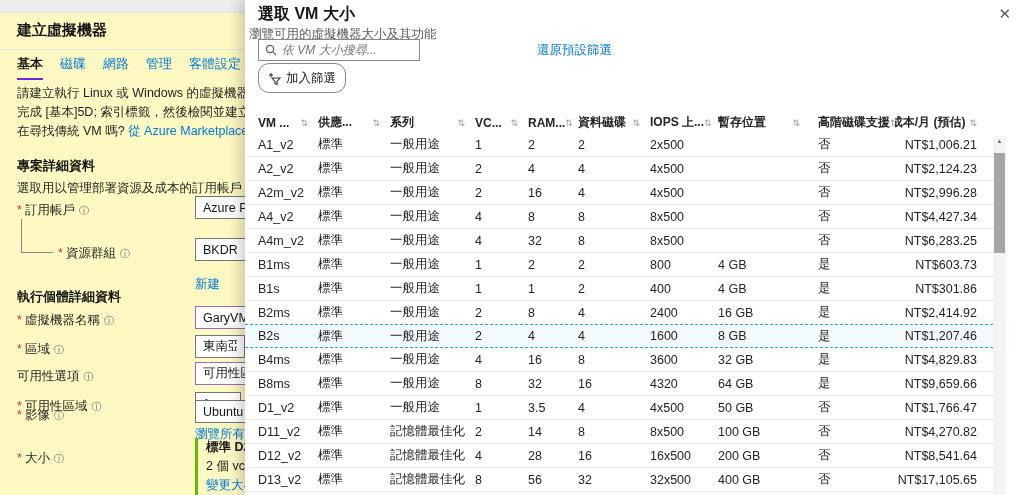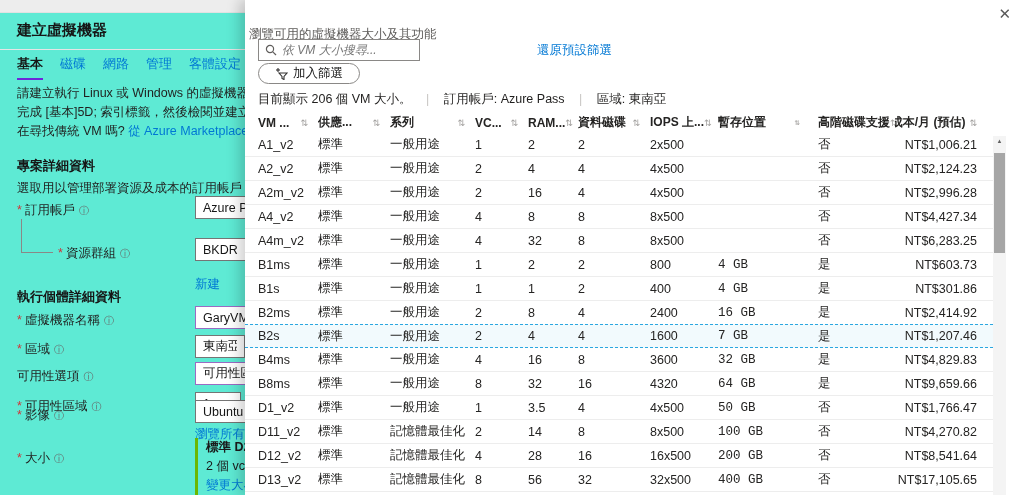--- a/index.html
+++ b/index.html
@@ -1,20 +1,20 @@
 <!DOCTYPE html>
 <html><head>
 <meta charset="utf-8">
 <style>
   * { box-sizing: border-box; margin: 0; padding: 0; }
   html,body { width:1024px; height:495px; overflow:hidden; }
   body { font-family:"Liberation Sans","DejaVu Sans",sans-serif; background:#fff; position:relative; color:#1a1a1a; }
 
   
-  .left-panel { position:absolute; left:0; top:0; width:245px; height:495px; background:#5eead4; overflow:hidden; }
+  .left-panel { position:absolute; left:0; top:0; width:245px; height:495px; background:#fef9c3; overflow:hidden; }
   .top-strip { position:absolute; left:0; top:0; width:245px; height:13px; background:#ededed; border-bottom:1px solid #e2e2e2; }
   .lp-title { position:absolute; left:17px; top:21px; font-size:15px; font-weight:bold; color:#161616; white-space:nowrap; }
   .lp-sep { position:absolute; left:0; top:49px; width:245px; border-bottom:1px solid #e5e5e5; }
   .tabs { position:absolute; left:17px; top:55px; display:flex; gap:17px; white-space:nowrap; }
   .tab { font-size:13px; color:#0078d4; padding-bottom:5px; cursor:pointer; }
   .tab.active { color:#161616; font-weight:bold; border-bottom:2px solid #6d28d9; }
   .intro { position:absolute; left:17px; top:84px; width:300px; font-size:12.5px; line-height:19px; color:#201f1e; white-space:nowrap; }
   .link { color:#0078d4; cursor:pointer; text-decoration:none; }
   .section-h { position:absolute; left:17px; font-size:13px; font-weight:bold; color:#161616; white-space:nowrap;font-family:Liberation Mono, monospace; }
   .section-d { position:absolute; left:17px; font-size:12.5px; color:#201f1e; white-space:nowrap; }
@@ -31,36 +31,36 @@
 
   
   .right-panel { position:absolute; left:245px; top:0; width:779px; height:495px; background:#fff; box-shadow:-6px 0 12px rgba(0,0,0,0.18); overflow:hidden; }
   .rp-close { position:absolute; top:5px; right:13px; font-size:15px; color:#595959; cursor:pointer; }
   .rp-title { position:absolute; left:13px; top:4px; font-size:16px; font-weight:bold; color:#161616; }
   .rp-sub { position:absolute; left:4px; top:26px; font-size:12.5px; color:#5d5b59; }
   .search-box { position:absolute; left:13px; top:39px; width:162px; height:22px; border:1px solid #8a8886; display:flex; align-items:center; padding:0 6px; gap:5px; background:#fff; }
   .search-box input { border:none; outline:none; width:110px; font-size:12px; font-style:italic; font-family:inherit; color:#161616; }
   .search-box input::placeholder { color:#767676; font-style:italic; }
   .reset-link { position:absolute; left:276px; top:42px; font-size:12.5px;margin-left:16px; }
-  .pill { position:absolute; left:13px; top:63px; height:21px; border:1px solid #8a8886; border-radius:11px; display:inline-flex; align-items:center; gap:5px; padding:0 16px; font-size:12.5px; color:#161616; background:#fff; cursor:pointer; }
+  .pill { position:absolute; left:13px; top:63px; height:30px; border:1px solid #8a8886; border-radius:11px; display:inline-flex; align-items:center; gap:5px; padding:0 9px; font-size:12.5px; color:#161616; background:#fff; cursor:pointer; }
   .status { position:absolute; left:13px; top:91px; font-size:12.5px; color:#201f1e; white-space:nowrap; }
   .status .sep { color:#c8c6c4; margin:0 11px; }
 
   
   .thead { position:absolute; left:0; top:110px; width:748px; height:26px; display:flex; align-items:center; border-bottom:1px solid #d2d0ce; }
   .tbody { position:absolute; left:0; top:133px; width:748px; }
   .cell { flex:0 0 auto; overflow:hidden; white-space:nowrap; }
   .c0 { width:73px; padding-left:13px; }
   .c1 { width:72px; }
   .c2 { width:85px; }
   .c3 { width:53px; }
   .c4 { width:50px; }
   .c5 { width:72px; }
   .c6 { width:68px; }
-  .c7 { width:92px;font-family:Liberation Mono, monospace; }
+  .c7 { width:92px; }
   .c8 { width:85px; padding-left:8px; }
   .c9 { width:98px; text-align:right; padding-right:16px; }
   .thead .cell { font-size:12px; font-weight:600; color:#252423; display:flex; align-items:center; }
   .thead .c9 { justify-content:flex-end; }
   .sort { font-size:9px; color:#a19f9d; margin-left:auto; padding-right:10px; font-weight:normal; }
   .thead .c9 .sort { margin-left:4px; padding-right:0; }
   .row { display:flex; align-items:center; height:24px; border-bottom:1px solid #ededed; font-size:12.5px; color:#252423; cursor:pointer; background:#fff; }
   .row.selected { background:#f2fafd; border-top:1px dashed #2ba7e0; border-bottom:1px dashed #2ba7e0; margin-top:-1px; }
 
   
@@ -140,20 +140,21 @@
   </div>
   <div class="size-block">
     <div class="b">標準 D2</div>
     <div>2 個 vcp</div>
     <a class="link">變更大小</a>
   </div>
 </div>
 
 <div class="right-panel">
   <span class="rp-close">✕</span>
+  <div class="rp-title">選取 VM 大小</div>
   <div class="rp-sub">瀏覽可用的虛擬機器大小及其功能</div>
 
   <div class="search-box">
     <span style="display:inline-flex">
       <svg width="12" height="12" viewBox="0 0 12 12">
           <circle cx="5" cy="5" r="3.6" fill="none" stroke="#605e5c" stroke-width="1.2"></circle>
           <line x1="7.8" y1="7.8" x2="11" y2="11" stroke="#605e5c" stroke-width="1.2"></line>
         </svg>
     </span>
     <input placeholder="依 VM 大小搜尋..." style="">
@@ -164,27 +165,20 @@
     <span style="display:inline-flex">
       <svg width="13" height="13" viewBox="0 0 13 13">
           <line x1="3" y1="1" x2="3" y2="5" stroke="#323130" stroke-width="1.1"></line>
           <line x1="1" y1="3" x2="5" y2="3" stroke="#323130" stroke-width="1.1"></line>
           <path d="M4 6 L12 6 L9 9.5 L9 12.5 L7 11.5 L7 9.5 Z" fill="none" stroke="#323130" stroke-width="1.1"></path>
         </svg>
     </span>
     <span>加入篩選</span>
   </div>
 
-  <div class="status">
-    <span>目前顯示 206 個 VM 大小。</span>
-    <span class="sep">|</span>
-    <span>訂用帳戶: Azure Pass</span>
-    <span class="sep">|</span>
-    <span>區域: 東南亞</span>
-  </div>
 
   <div class="thead">
       <div class="cell c0">
         <span>VM ...</span>
         <span class="sort">⇅</span>
       </div>
       <div class="cell c1">
         <span>供應...</span>
         <span class="sort">⇅</span>
       </div>
@@ -319,21 +313,21 @@
         <div class="cell c9">NT$2,414.92</div>
       </div>
       <div class="row selected">
         <div class="cell c0">B2s</div>
         <div class="cell c1">標準</div>
         <div class="cell c2">一般用途</div>
         <div class="cell c3">2</div>
         <div class="cell c4">4</div>
         <div class="cell c5">4</div>
         <div class="cell c6">1600</div>
-        <div class="cell c7">7 GB</div>
+        <div class="cell c7">8 GB</div>
         <div class="cell c8">是</div>
         <div class="cell c9">NT$1,207.46</div>
       </div>
       <div class="row">
         <div class="cell c0">B4ms</div>
         <div class="cell c1">標準</div>
         <div class="cell c2">一般用途</div>
         <div class="cell c3">4</div>
         <div class="cell c4">16</div>
         <div class="cell c5">8</div>

